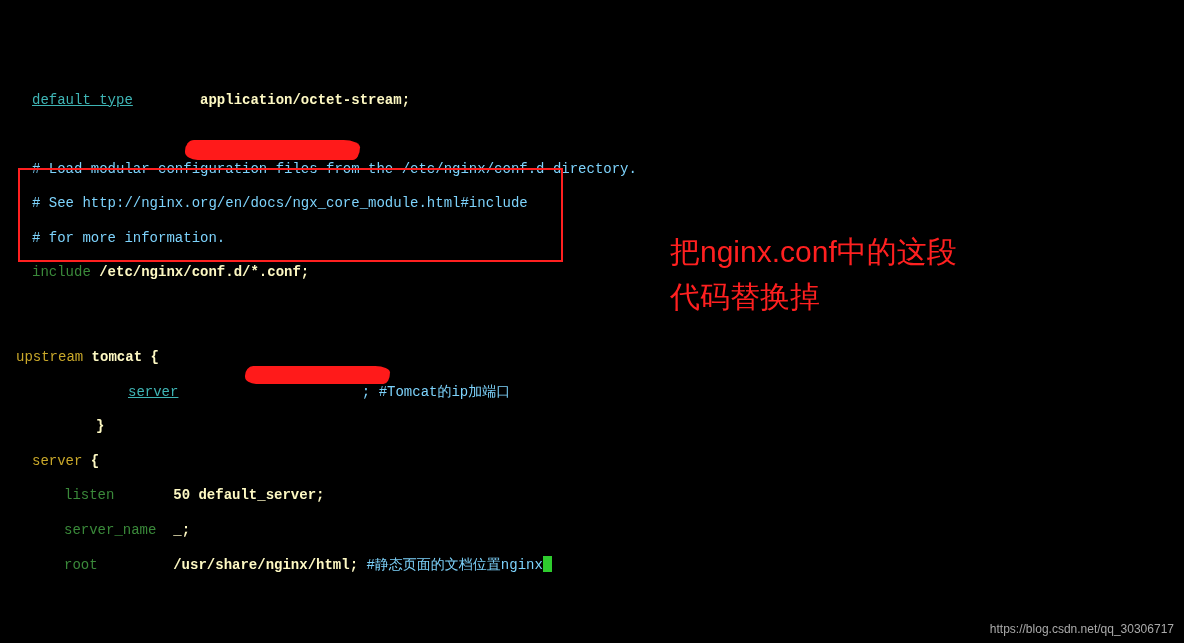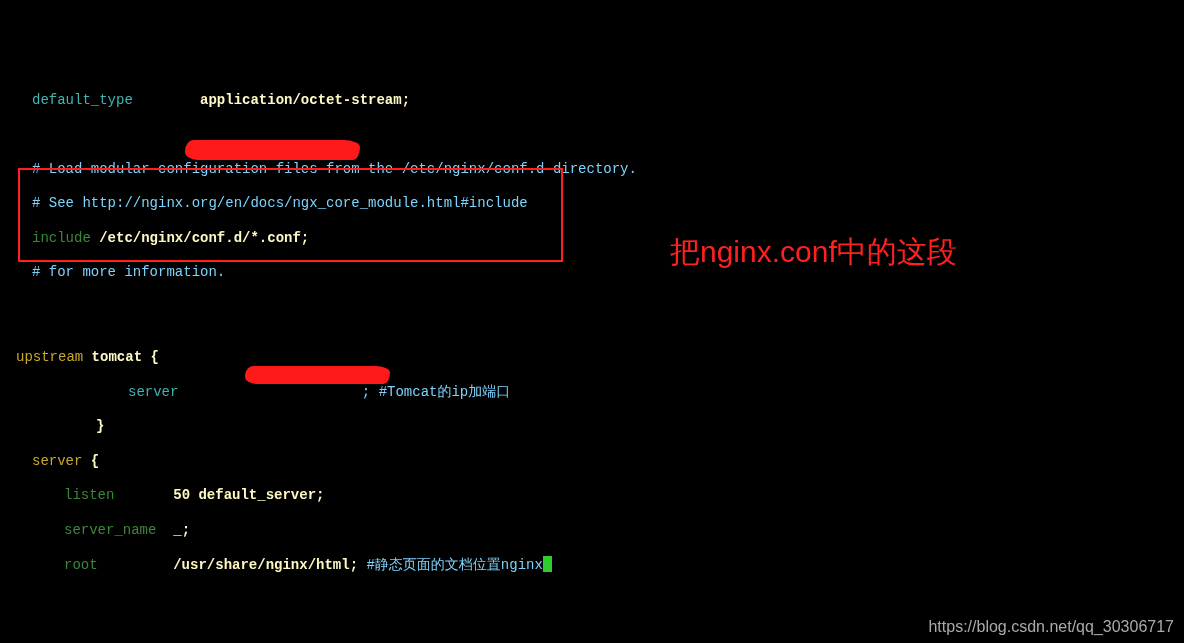--- a/index.html
+++ b/index.html
@@ -18,21 +18,21 @@
   .code-area {
     padding: 4px 0;
     position: relative;
   }
   .line { height: 17px; }
   .indent1 { padding-left: 32px; }
   .indent2 { padding-left: 64px; }
   .indent3 { padding-left: 96px; }
   .indent4 { padding-left: 128px; }
   .indent0 { padding-left: 16px; margin-top: 16px; }
-  .kw-teal { color: #3fb5b5; }
+  .kw-teal { color: #3fb5b5; text-decoration: underline; }
   .kw-yellow { color: #c9a82a; }
   .kw-green { color: #3a893a; }
   .comment { color: #7dd3fc; }
   .txt { color: #fef9c3; font-weight: bold; }
   .redbox {
     position: absolute;
     border: 2px solid #ff2020;
     left: 18px;
     top: 168px;
     width: 545px;
@@ -78,35 +78,35 @@
     background: #2ecc2e;
     vertical-align: text-bottom;
     margin-bottom: 1px;
   }
   .watermark {
     position: absolute;
     right: 10px;
     bottom: 6px;
     color: #aaa;
     font-family: Arial, sans-serif;
-    font-size: 16px;
+    font-size: 12px;
   }
 </style>
 </head>
 <body>
 
 
 
 <div class="code-area">
 <div class="line indent1"><span class="kw-teal">default_type</span><span class="txt">        application/octet-stream;</span></div>
 <div class="line"></div>
 <div class="line indent1"><span class="comment"># Load modular configuration files from the /etc/nginx/conf.d directory.</span></div>
 <div class="line indent1"><span class="comment"># See http://nginx.org/en/docs/ngx_core_module.html#include</span></div>
+<div class="line indent1"><span class="comment"># for more information.</span></div>
 <div class="line indent1"><span class="kw-green">include</span><span class="txt"> /etc/nginx/conf.d/*.conf;</span></div>
-<div class="line indent1"><span class="comment"># for more information.</span></div>
 <div class="line"></div>
 <div class="line indent0"><span class="kw-yellow">upstream</span><span class="txt"> tomcat {</span></div>
 <div class="line indent4"><span class="kw-teal">server</span><span class="txt"> </span><span style="display:inline-block;width:175px"></span><span class="comment">; #Tomcat的ip加端口</span></div>
 <div class="line indent3"><span class="txt">}</span></div>
 <div class="line indent1"><span class="kw-yellow">server</span><span class="txt"> {</span></div>
 <div class="line indent2"><span class="kw-green">listen</span><span class="txt">       50 default_server;</span></div>
 <div class="line indent2"><span class="kw-green">server_name</span><span class="txt">  _;</span></div>
 <div class="line indent2"><span class="kw-green">root</span><span class="txt">         /usr/share/nginx/html; </span><span class="comment">#静态页面的文档位置nginx</span><span class="cursor"></span></div>
 <div class="line"></div>
 <div class="line"></div>
@@ -133,18 +133,19 @@
 
 
 </div>
 
 <div class="redbox"></div>
 <div class="scribble"></div>
 <div class="scribble2"></div>
 
 <div class="annotation">
   <div>把nginx.conf中的这段</div>
+  <div>代码替换掉</div>
 </div>
 
 <div class="watermark">https://blog.csdn.net/qq_30306717</div>
 
 
 
 
 </body></html>

